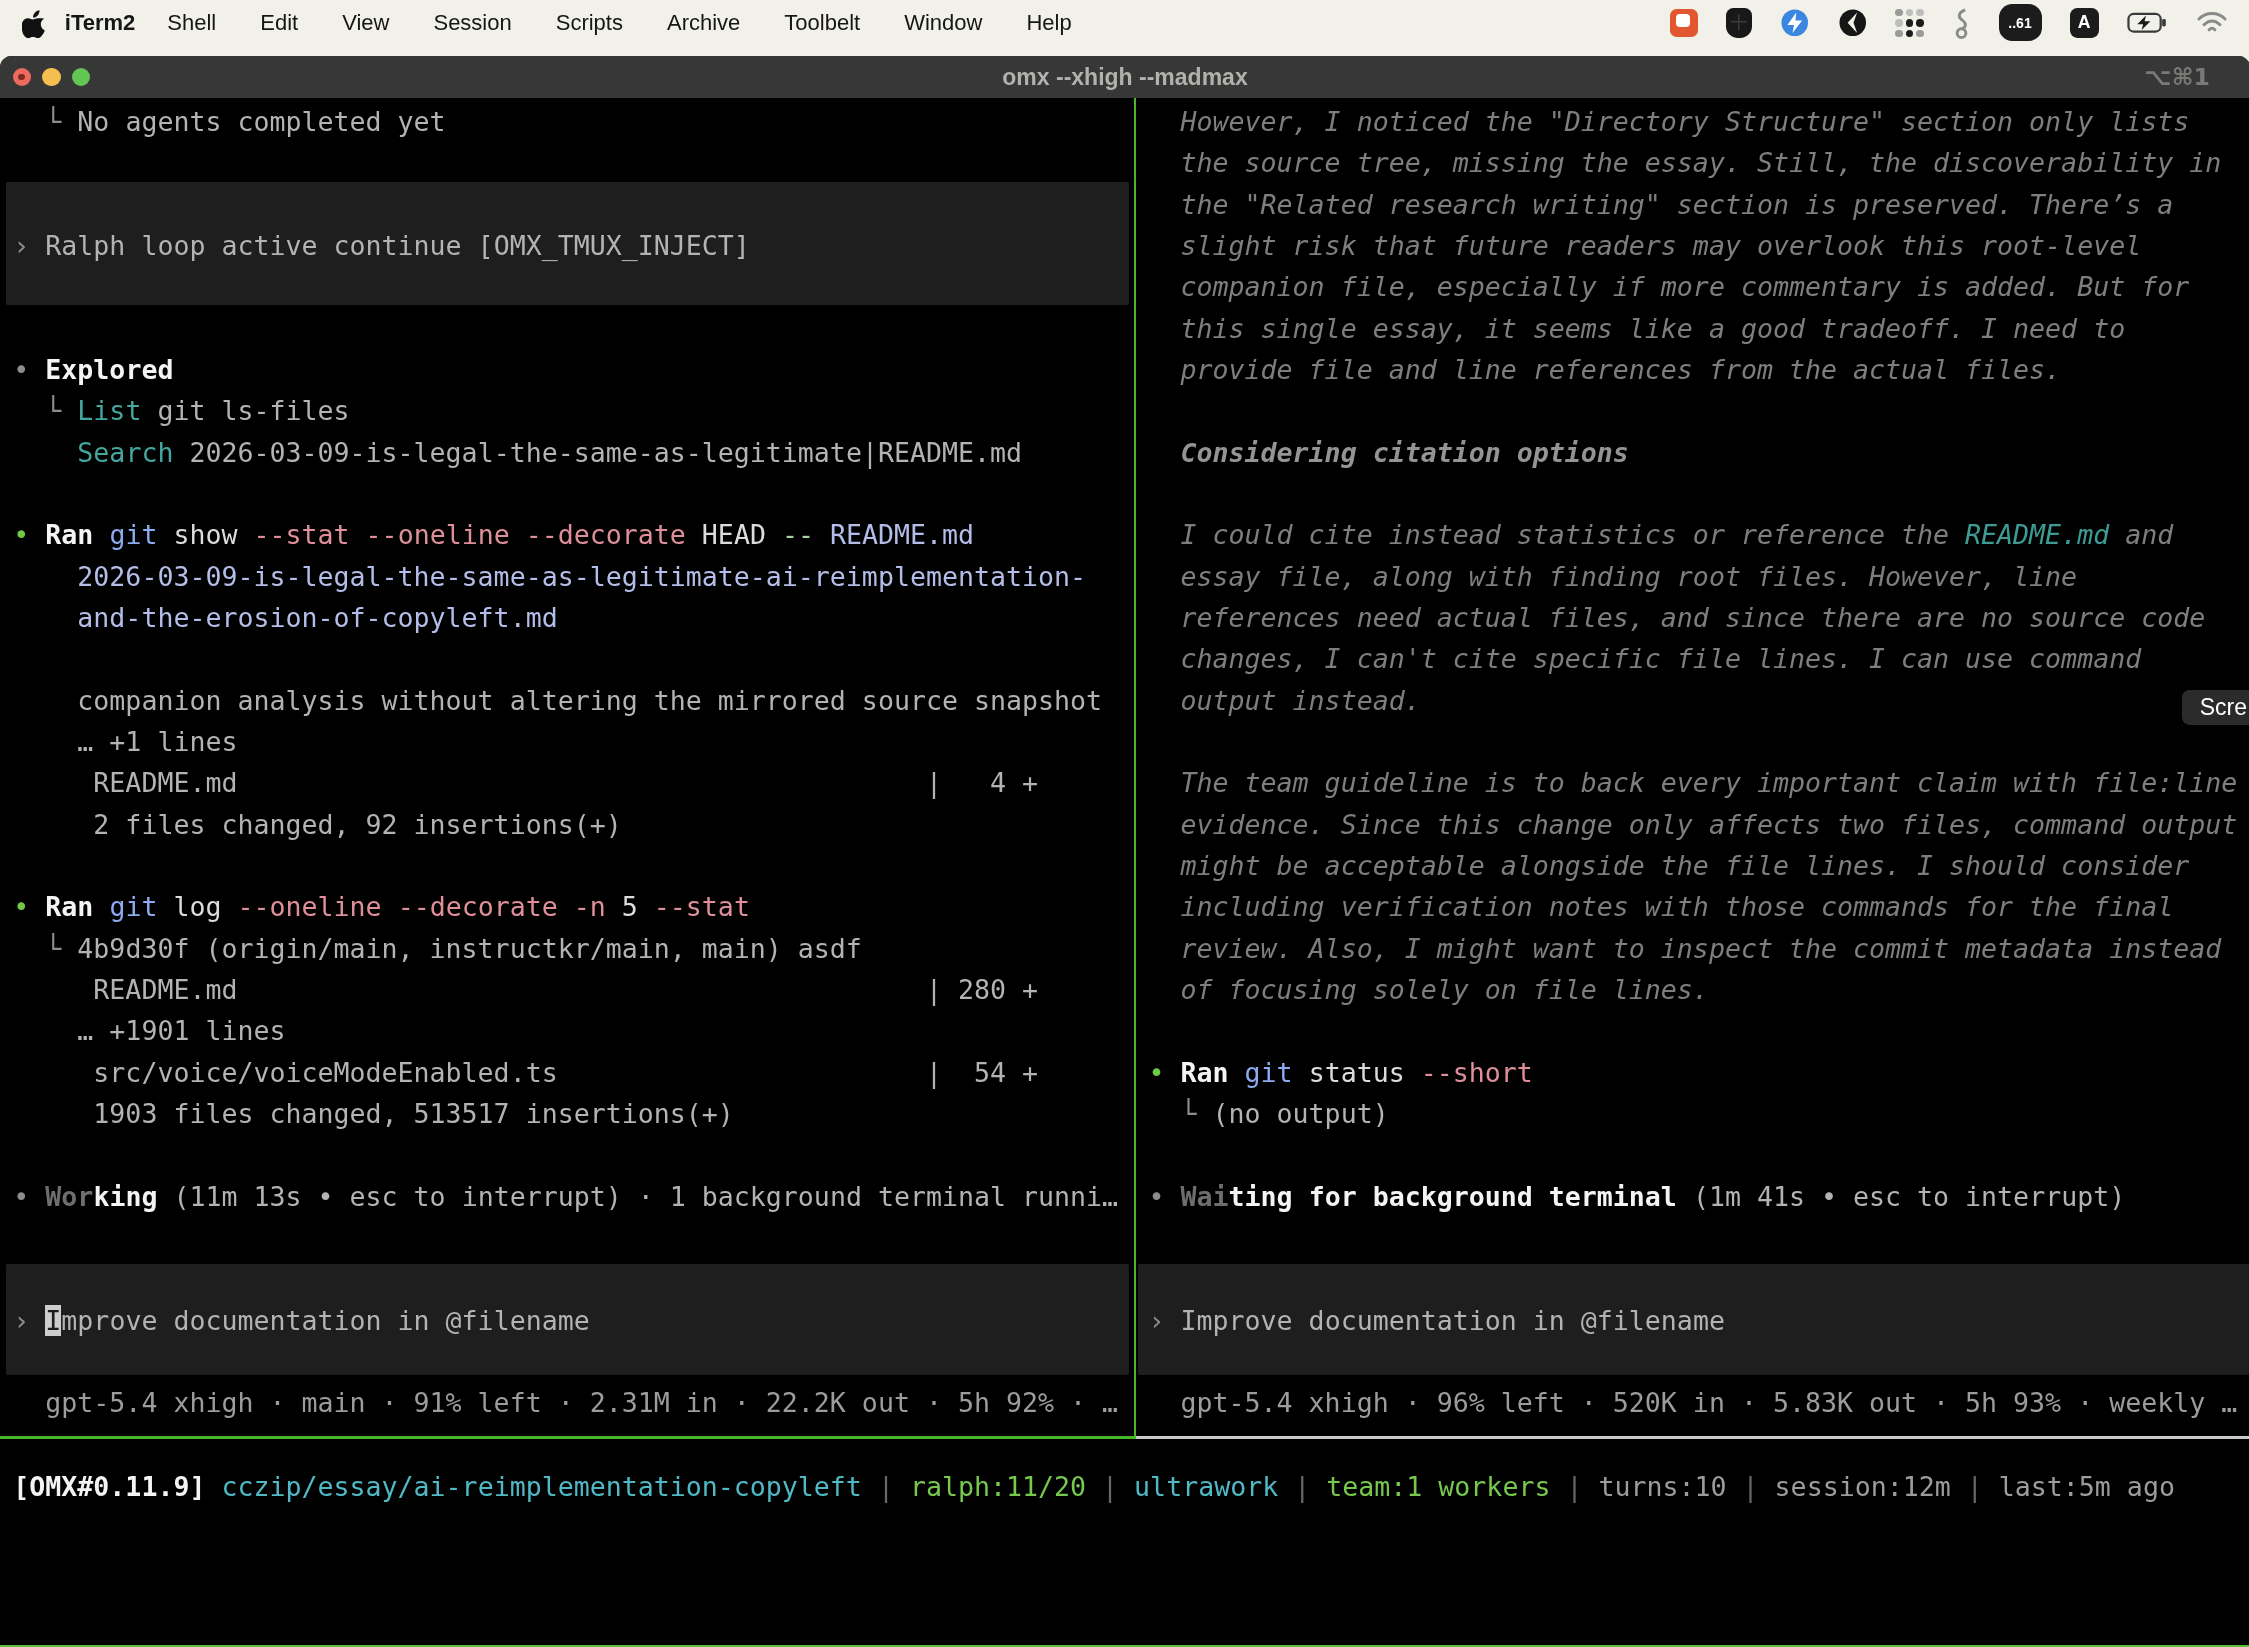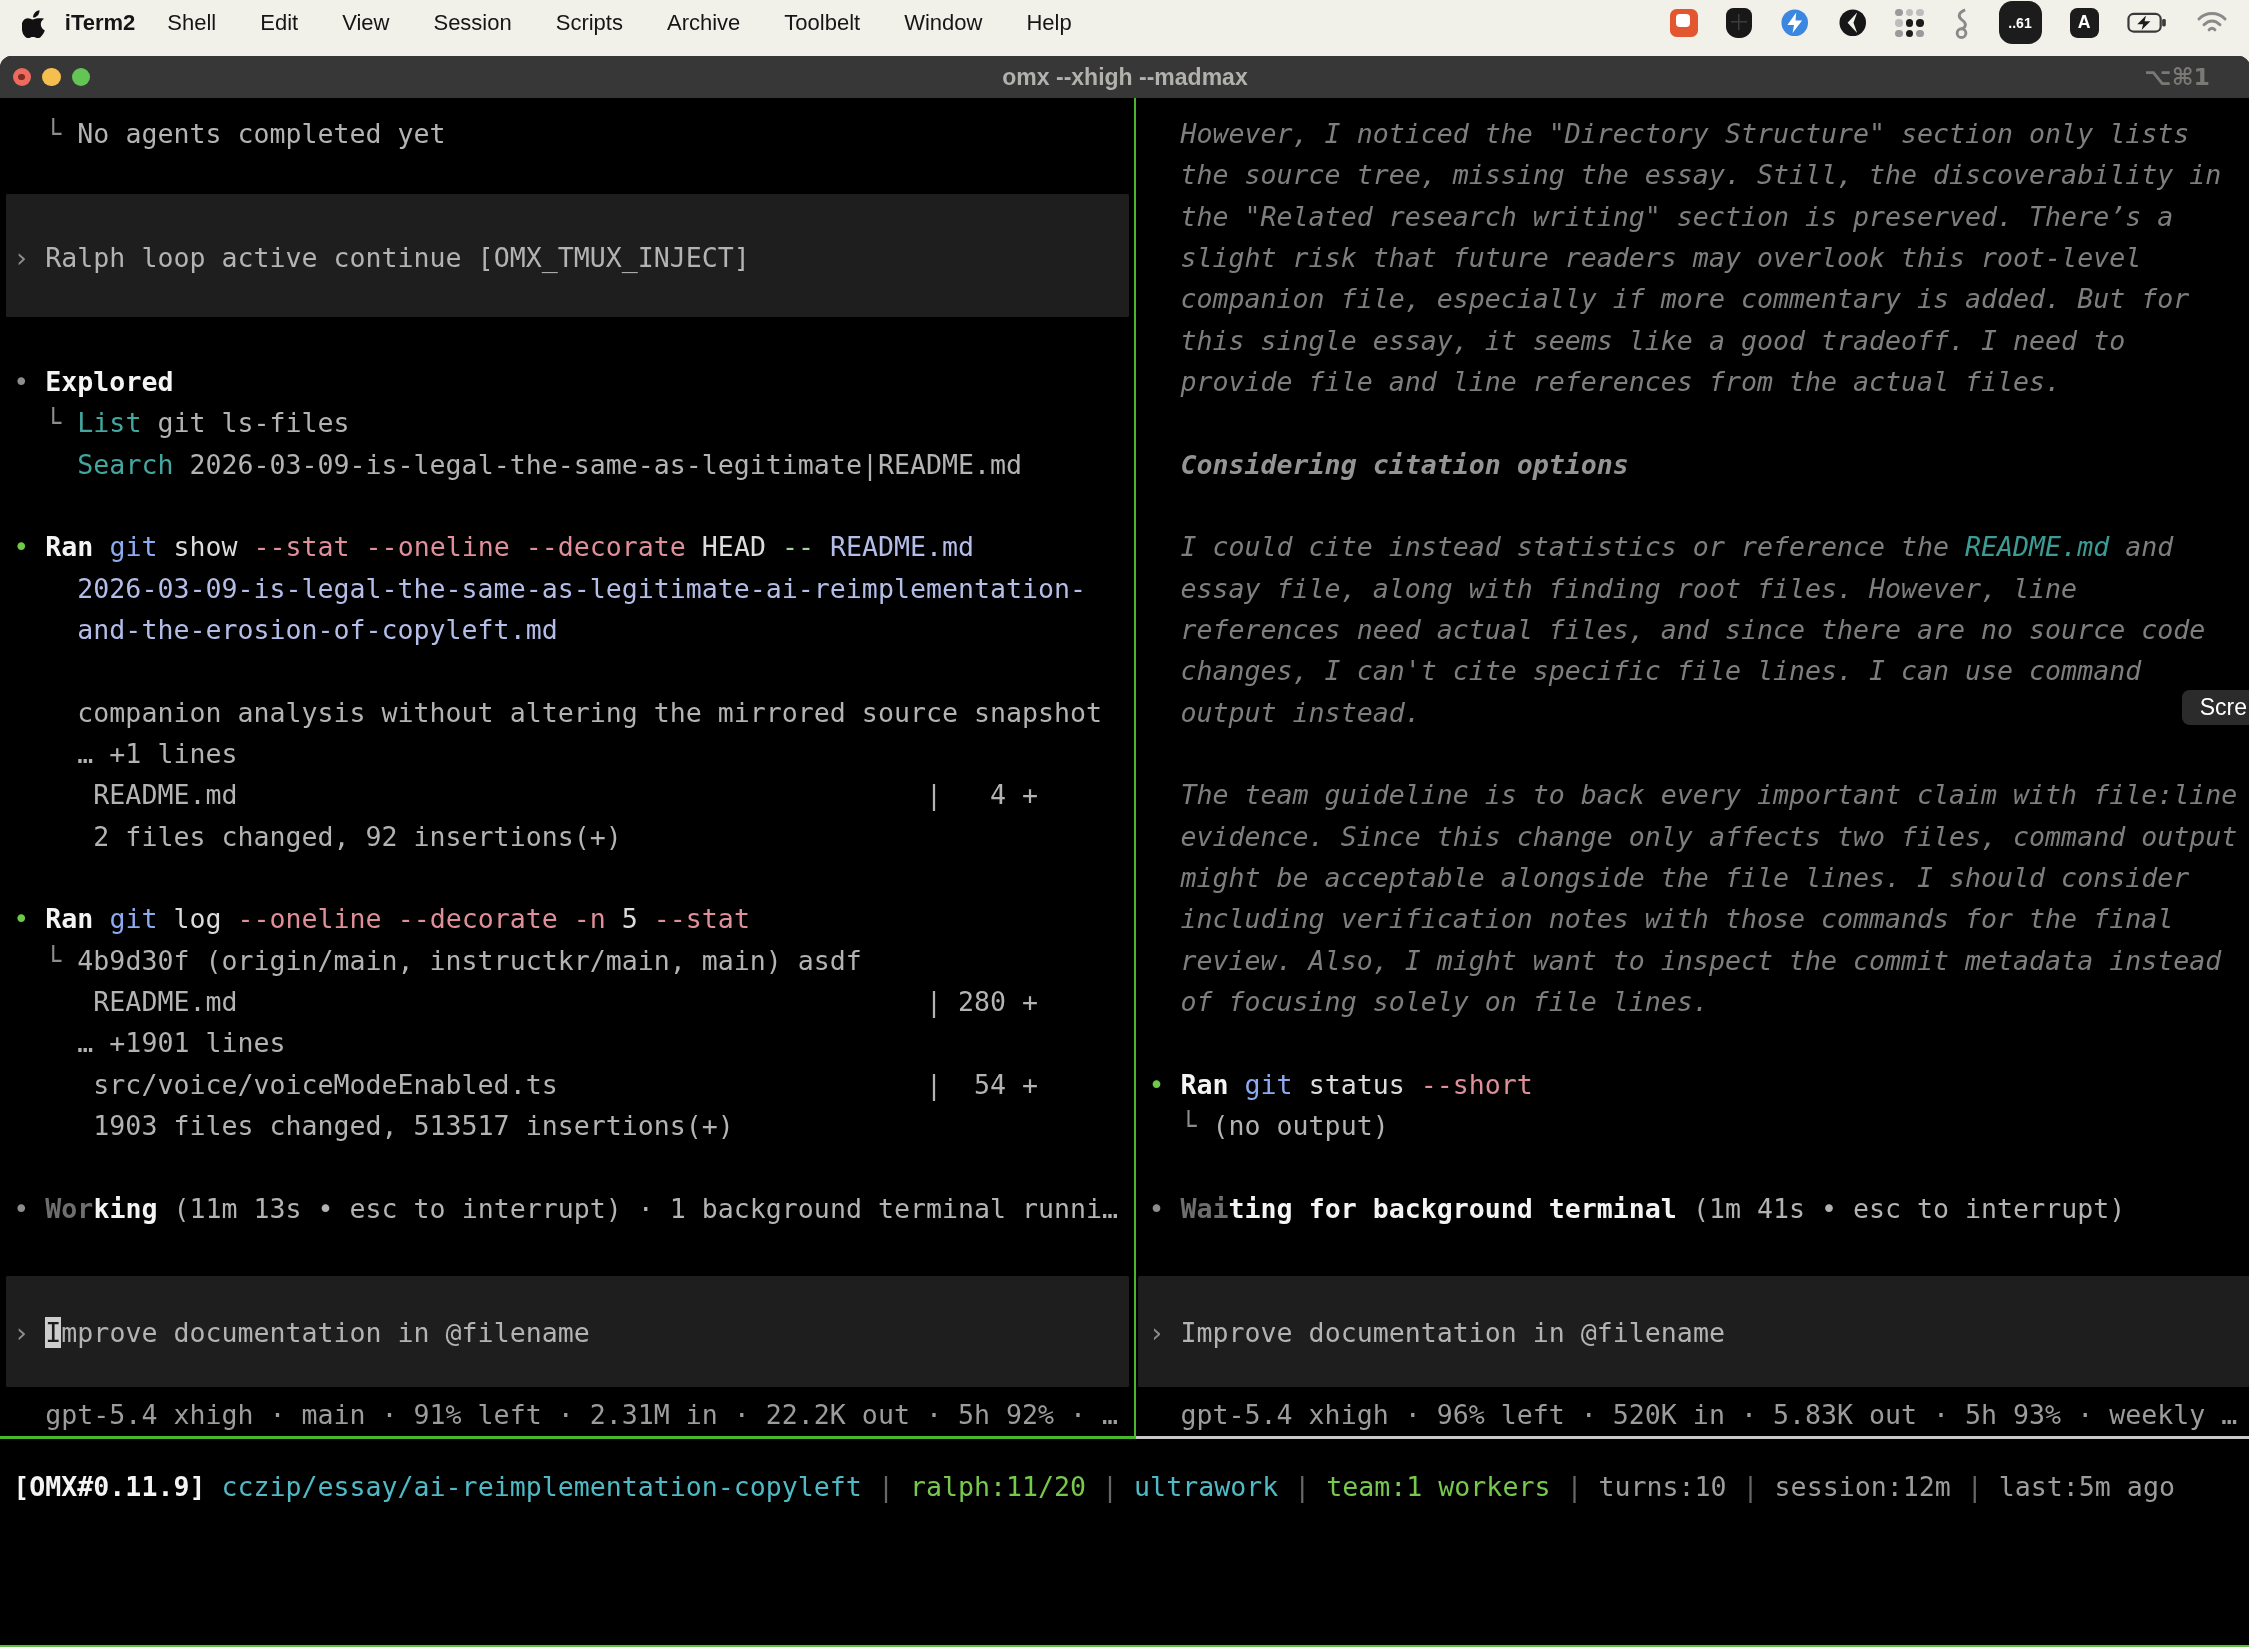--- a/index.html
+++ b/index.html
@@ -11,21 +11,21 @@
   .menubar{
     position:absolute;top:0;left:0;right:0;height:56px;
     display:flex;align-items:center;padding:0 22px 10.3px 22px;box-sizing:border-box;
     color:#161616;font-size:22px;
   }
   .menubar .apple{width:29.5px;height:29.5px;margin-right:13.3px;display:flex;align-items:center;}
   .menubar .appname{font-weight:bold;margin-right:16px;}
   .menu-item{margin:0 16px;white-space:nowrap;}
   .mb-status{margin-left:auto;display:flex;align-items:center;gap:28px;}
   .mbicon{display:flex;align-items:center;justify-content:center;}
-  .badge-pill{background:#1c1c1c;color:#fff;border-radius:13.3px;min-width:43px;height:43px;
+  .badge-pill{background:#1c1c1c;color:#fff;border-radius:13.3px;min-width:43px;height:37px;
     display:flex;align-items:center;justify-content:center;font-size:14px;font-weight:bold;}
   .badge-a{background:#1c1c1c;color:#fff;border-radius:7.4px;width:29.5px;height:29.5px;
     display:flex;align-items:center;justify-content:center;font-size:17.7px;font-weight:bold;}
   .rec-icon{width:28px;height:28px;background:#E2572F;border-radius:6.6px;position:relative;}
   .rec-icon::after{content:"";position:absolute;left:5.9px;top:5.2px;width:14.8px;height:13.3px;background:#fff;border-radius:3.7px;}
   .shield-icon{width:26.6px;height:29.5px;background:#181818;border-radius:7.4px 7.4px 11.8px 11.8px;position:relative;}
   .shield-icon::after{content:"";position:absolute;left:5.2px;top:5.9px;width:16px;height:16px;
     background:
       linear-gradient(#3c3c3c,#3c3c3c) 0 7.4px/16px 1.5px no-repeat,
       linear-gradient(#3c3c3c,#3c3c3c) 7.4px 0/1.5px 16px no-repeat;}
@@ -42,21 +42,21 @@
   .tl-close::after{content:"";position:absolute;left:5.9px;top:5.9px;width:6.6px;height:6.6px;border-radius:50%;background:#7E2B22;}
   .tl-min{background:#F5BF4F;}
   .tl-zoom{background:#62C554;}
   .win-title{position:absolute;left:0;right:0;text-align:center;color:#b3b1ad;
     font-size:23px;font-weight:600;pointer-events:none;}
   .win-shortcut{position:absolute;right:40px;color:#7b7975;font-size:23.6px;font-weight:600;
     font-family:"DejaVu Sans",sans-serif;}
   
   .term{position:absolute;top:42px;left:0;right:0;height:1490px;background:#000;
     font-family:"DejaVu Sans Mono",monospace;font-size:26.6px;}
-  .pane{position:absolute;top:12px;bottom:152px;overflow:hidden;padding-left:36px;}
+  .pane{position:absolute;top:0;bottom:152px;overflow:hidden;padding-left:36px;}
   .pane-left{left:0;width:1134px;}
   .pane-right{left:1136px;right:0;}
   .prompt-box{position:absolute;background:#1E1E1E;border-radius:1.5px;}
   .lines{position:absolute;top:0;left:0;right:0;bottom:0;}
   .trow{position:absolute;left:0;height:41px;line-height:41px;white-space:pre;}
   .pane-left .trow{left:13.3px;}
   .pane-right .trow{left:12.5px;}
   
   .v-divider{position:absolute;left:1134px;top:0;width:2.2px;height:1341px;background:#49B72B;}
   .h-border-left{position:absolute;left:0;top:1338px;width:1136px;height:3px;background:#49B72B;}

